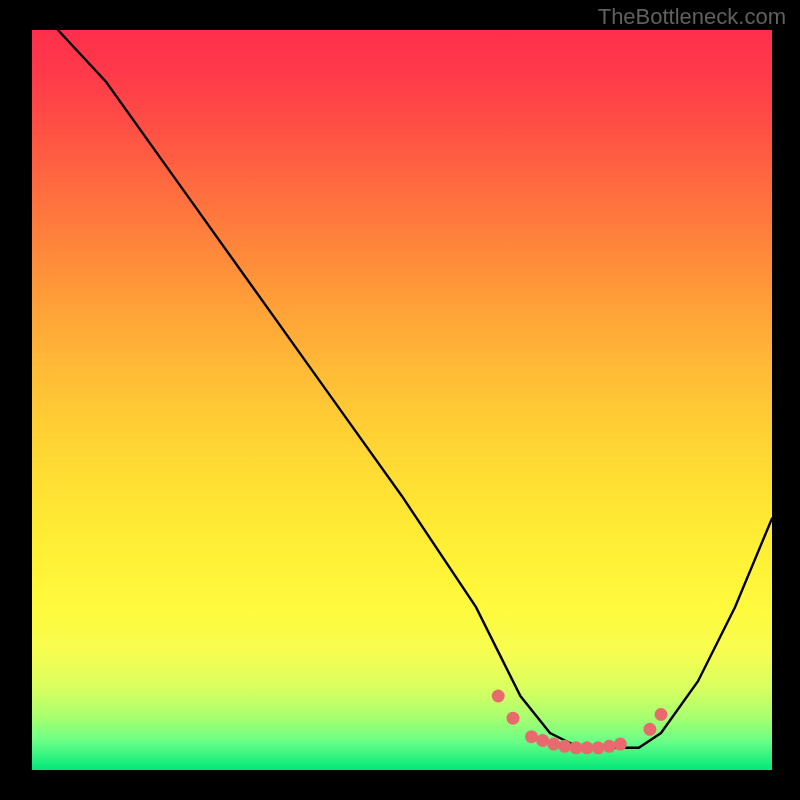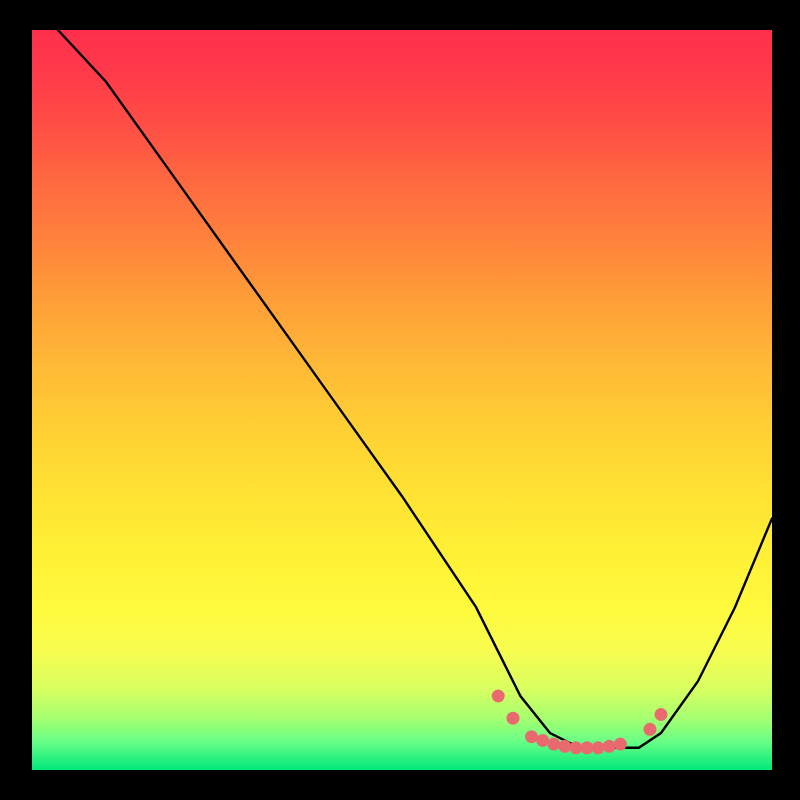--- a/index.html
+++ b/index.html
@@ -57,20 +57,21 @@
     left: 0;
     top: 0;
     width: 740px;
     height: 740px;
   }
 </style>
 </head>
 <body>
 
 <div class="container">
+  <div class="watermark">TheBottleneck.com</div>
   <div class="plot-area">
     <svg class="curve" viewBox="0 0 740 740" preserveAspectRatio="none">
       <path id="main-curve" fill="none" stroke="#000" stroke-width="2.4" stroke-linecap="round" d="M25.9 0.0 L74.0 51.8 L148.0 155.4 L222.0 259.0 L296.0 362.6 L370.0 466.2 L444.0 577.2 L466.2 621.6 L488.4 666.0 L518.0 703.0 L547.6 717.8 L577.2 717.8 L606.8 717.8 L629.0 703.0 L666.0 651.2 L703.0 577.2 L740.0 488.4"></path>
       <g id="marker-group">
           <circle cx="466.2" cy="666.0" r="6.5" fill="#e86a6e"></circle>
           <circle cx="481.0" cy="688.2" r="6.5" fill="#e86a6e"></circle>
           <circle cx="499.5" cy="706.7" r="6.5" fill="#e86a6e"></circle>
           <circle cx="510.6" cy="710.4" r="6.5" fill="#e86a6e"></circle>
           <circle cx="521.7" cy="714.1" r="6.5" fill="#e86a6e"></circle>
           <circle cx="532.8" cy="716.3" r="6.5" fill="#e86a6e"></circle>

